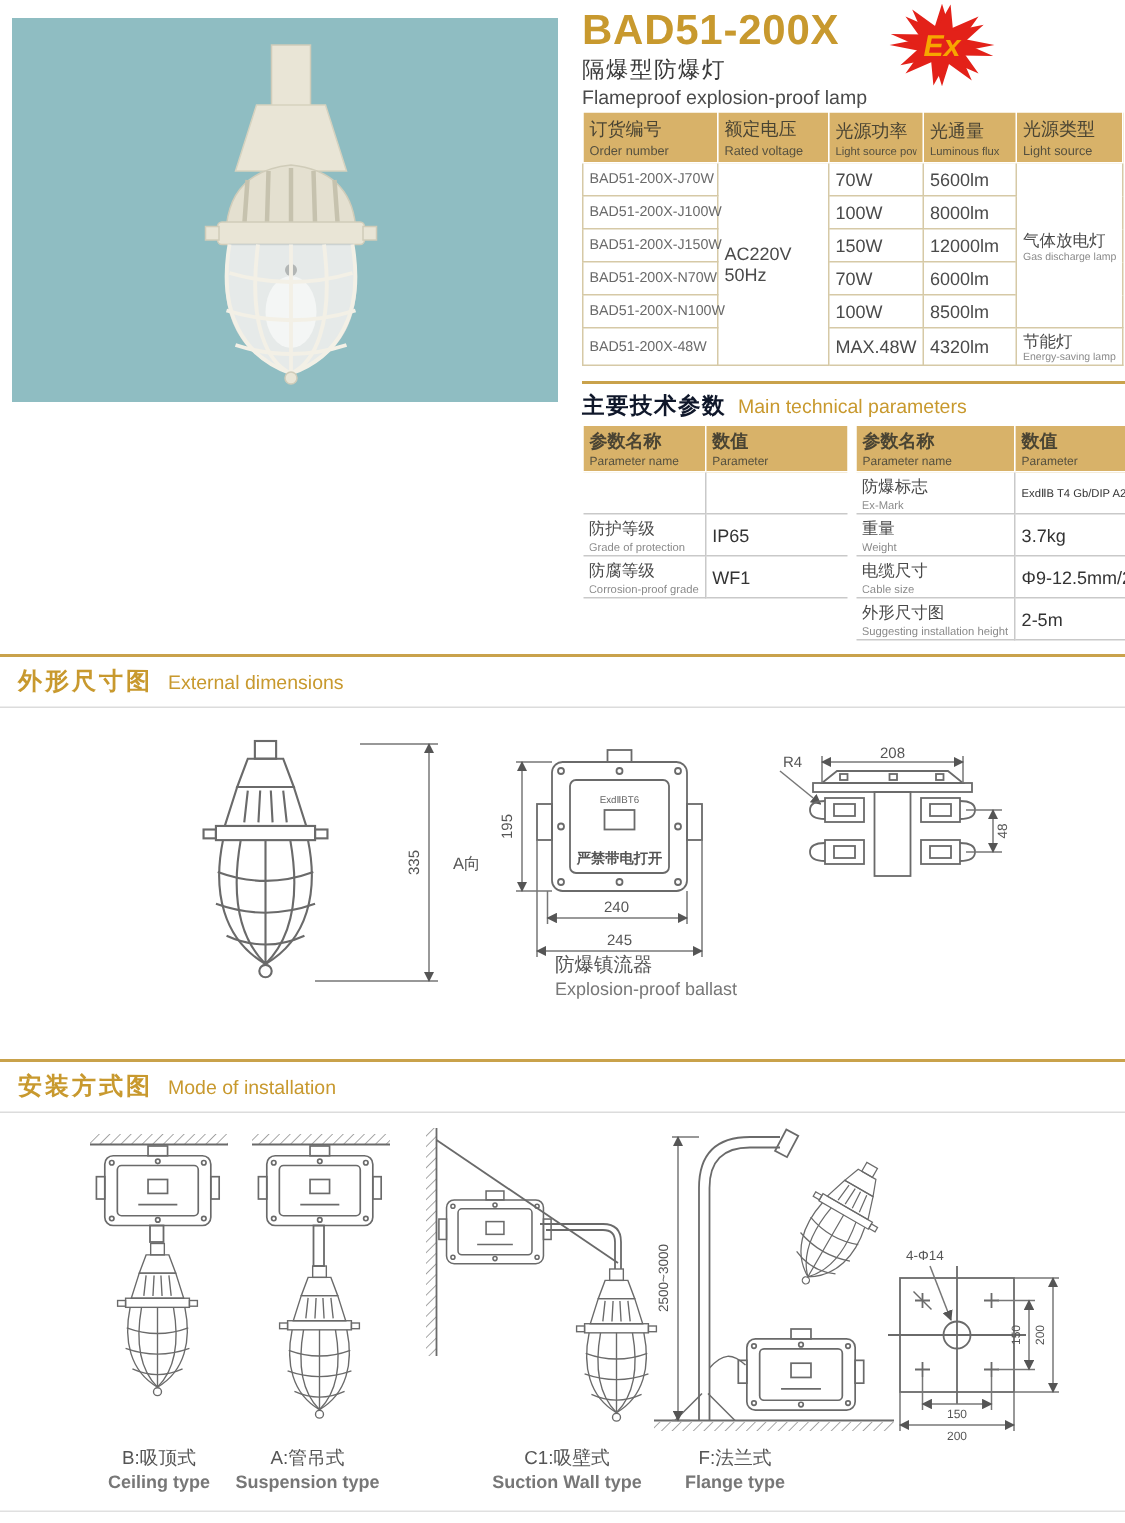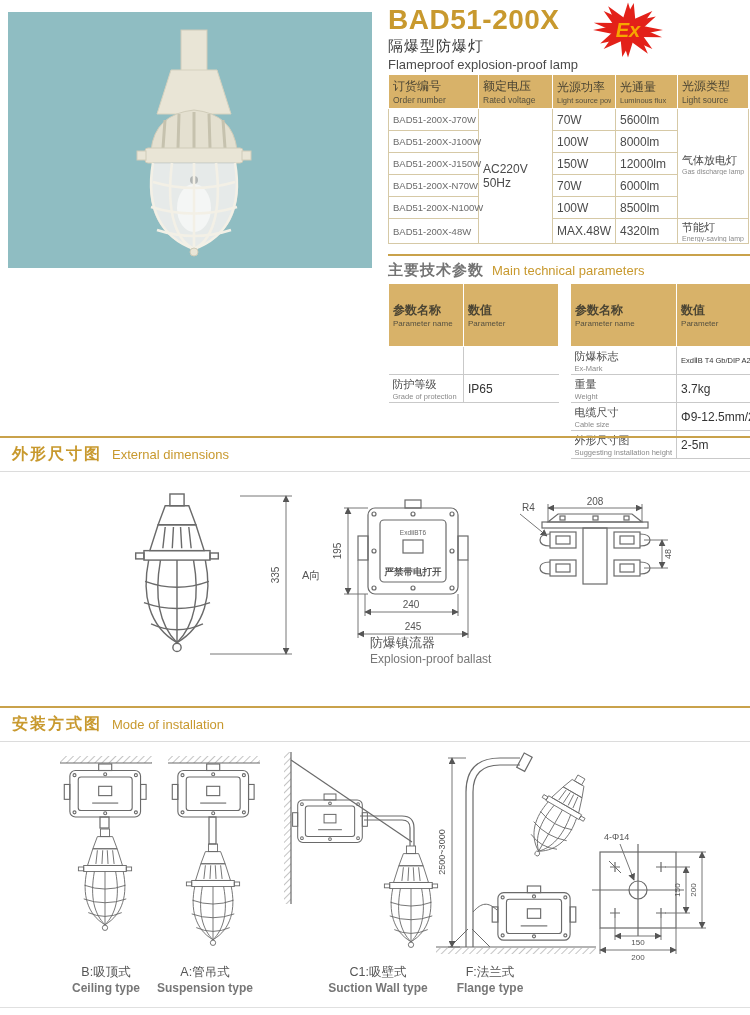--- a/index.html
+++ b/index.html
@@ -26,26 +26,26 @@
   table.spec td { border:1px solid #d6c9a6; font-size:12px; color:#4a4a4a; padding:1px 4px; height:22px; background:#fff; }
   table.spec td.order { font-size:9.5px; color:#6a6a6a; white-space:nowrap; }
   table.spec td.volt { font-size:12px; color:#4a4a4a; }
   table.spec td.src { vertical-align:middle; }
   table.spec td .src-cn { display:block; font-size:11px; color:#4a4a4a; }
   table.spec td .src-en { display:block; font-size:7px; color:#8a8a8a; white-space:nowrap; overflow:hidden; }
 
   .gold-line-right { left:388px; top:254px; width:362px; height:2px; background:#c9a24b; }
 
   .tech-title { left:388px; top:261px; }
-  .tech-title .cn { font-size:15px; font-weight:bold; color:#737373; letter-spacing:1px; }
+  .tech-title .cn { font-size:15px; font-weight:bold; color:#0f172a; letter-spacing:1px; }
   .tech-title .en { font-size:13px; color:#c8992e; margin-left:8px; }
 
   
   table.param { border-collapse:collapse; table-layout:fixed; }
-  table.param th { background:#d8b269; border:1px solid #fff; text-align:left; padding:18px 4px; height:28px; vertical-align:middle; }
+  table.param th { background:#d8b269; border:1px solid #fff; text-align:left; padding:2px 4px; height:28px; vertical-align:middle; }
   table.param th .cn { display:block; font-size:12px; font-weight:bold; color:#4a4433; }
   table.param th .en { display:block; font-size:8px; font-weight:normal; color:#55503f; white-space:nowrap; overflow:hidden; }
   table.param td { border-bottom:1px solid #c9c9c9; height:28px; padding:1px 4px; vertical-align:middle; background:#fff; }
   table.param td.pname { border-right:1px solid #c9c9c9; }
   table.param td.pname .cn { display:block; font-size:11px; color:#4a4a4a; white-space:nowrap; overflow:hidden; }
   table.param td.pname .en { display:block; font-size:7.5px; color:#8a8a8a; white-space:nowrap; overflow:hidden; }
   table.param td.pval { font-size:12px; color:#333; white-space:nowrap; overflow:hidden; }
   table.param td.pval.small { font-size:7.5px; }
   .param-left { left:388px; top:283px; }
   .param-right { left:570px; top:283px; }
@@ -256,20 +256,27 @@
           </td>
         <td class="pval"></td>
       </tr>
       <tr>
         <td class="pname">
             <span class="cn">防护等级</span>
             <span class="en">Grade of protection</span>
           </td>
         <td class="pval">IP65</td>
       </tr>
+      <tr>
+        <td class="pname">
+            <span class="cn">防腐等级</span>
+            <span class="en">Corrosion-proof grade</span>
+          </td>
+        <td class="pval">WF1</td>
+      </tr>
     </tbody>
   </table>
 </div>
 
 <div class="abs param-right">
   <table class="param">
     <colgroup>
         <col style="width:78px">
         <col style="width:102px">
       </colgroup>

